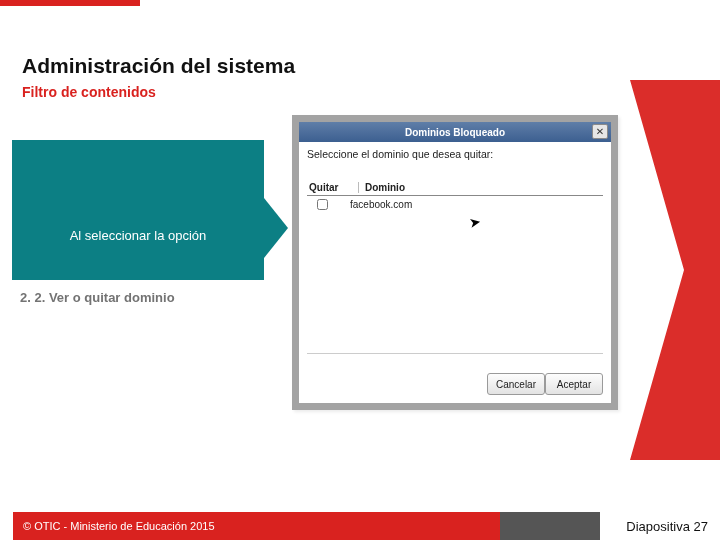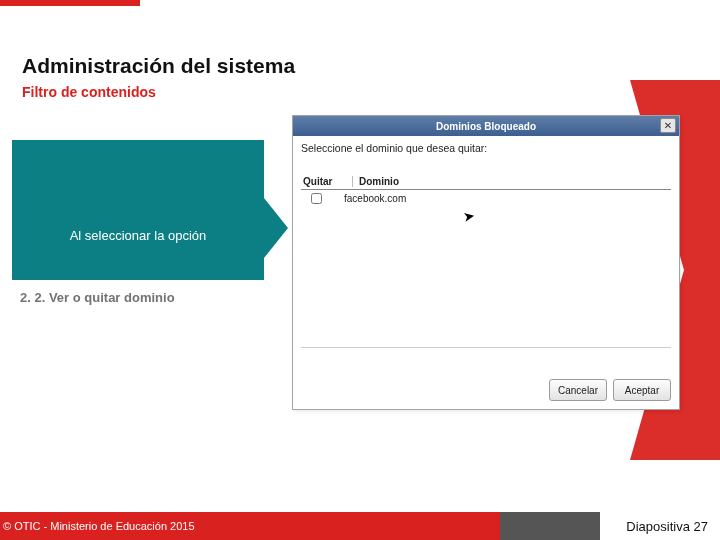--- a/index.html
+++ b/index.html
@@ -15,39 +15,39 @@
   
   .red-wedge { position: absolute; right: 0; top: 80px; width: 90px; height: 380px; background: #d9221f; clip-path: polygon(100% 0, 100% 100%, 0 100%, 60% 50%, 0 0); opacity: .95; }
 
   
   .callout { position: absolute; left: 12px; top: 140px; width: 252px; height: 175px; background: #0c7f84; padding-left: 34px; }
   .callout .arrow { position: absolute; right: -24px; top: 50%; transform: translateY(-50%); width: 0; height: 0; border-top: 30px solid transparent; border-bottom: 30px solid transparent; border-left: 24px solid #0c7f84; }
   .callout .line1 { position: absolute; left: 0; right: 0; top: 88px; text-align: center; color: #fff; font-size: 13px; }
   .callout .line2 { position: absolute; left: 0; right: 0; bottom: 0; background: #fff; color: #737373; font-size: 13px; font-weight: bold; padding: 10px 8px; }
 
   
-  .dialog { position: absolute; left: 292px; top: 115px; width: 388px; height: 295px; background: #fff; border: 1px solid #a3a3a3; box-shadow: 2px 2px 3px rgba(0,0,0,.08); }
+  .dialog { position: absolute; left: 292px; top: 115px; width: 326px; height: 295px; background: #fff; border: 7px solid #a3a3a3; box-shadow: 2px 2px 3px rgba(0,0,0,.08); }
   .titlebar { height: 20px; background: linear-gradient(#5f7ea8, #3c5f90); display: flex; align-items: center; position: relative; }
   .titlebar-title { flex: 1; text-align: center; font-size: 10px; font-weight: bold; color: #fff; }
   .titlebar-btn { position: absolute; right: 3px; top: 2px; width: 16px; height: 15px; background: #e6e6e6; border: 1px solid #8a8a8a; border-radius: 2px; display: flex; align-items: center; justify-content: center; font-size: 10px; color: #333; line-height: 1; }
   .dlg-body { padding: 6px 8px 8px 8px; font-size: 10.5px; color: #222; position: relative; height: calc(100% - 20px); }
   .dlg-instruction { font-weight: normal; margin-bottom: 20px; }
   .dlg-table-head { display: flex; border-bottom: 1px solid #888; font-size: 10px; font-weight: bold; padding: 2px 0; }
   .dlg-table-head .col1 { width: 52px; border-right: 1px solid #bbb; padding-left: 2px; }
   .dlg-table-head .col2 { flex: 1; padding-left: 6px; }
   .dlg-row { display: flex; align-items: center; padding: 3px 0 3px 10px; font-size: 10px; }
   .dlg-row input[type=checkbox] { margin-right: 22px; width: 11px; height: 11px; }
   .dlg-sep { border-top: 1px solid #ccc; margin-top: 140px; }
-  .dlg-buttons { position: absolute; right: 8px; bottom: 8px; display: flex; gap: 6px; }
+  .dlg-buttons { position: absolute; right: 8px; bottom: 8px; display: flex; }
   .dlg-btn { min-width: 58px; height: 22px; font-size: 10px; background: linear-gradient(#fdfdfd, #e3e3e3); border: 1px solid #9a9a9a; border-radius: 3px; padding: 0 8px; display: inline-flex; align-items: center; justify-content: center; color: #222; }
   .cursor { position: absolute; left: 170px; top: 72px; font-size: 14px; color: #000; transform: rotate(-10deg); }
 
   
   .footer { position: absolute; left: 0; bottom: 0; width: 720px; height: 28px; display: flex; }
-  .footer-left { flex: 1; background: #d9221f; color: #fff; font-size: 11px; display: flex; align-items: center; padding-left: 3px; }
+  .footer-left { flex: 1; background: #d9221f; color: #fff; font-size: 11px; display: flex; align-items: center; padding-left: 10px; margin-left: 13px; }
   .footer-mid { width: 100px; background: #555; }
   .footer-right { width: 120px; background: #fff; color: #111; font-size: 13px; display: flex; align-items: center; justify-content: flex-end; padding-right: 12px; }
 </style>
 </head>
 <body>
 
 <div class="slide">
   <div class="top-accent"></div>
 
   <div class="heading">Administración del sistema</div>

